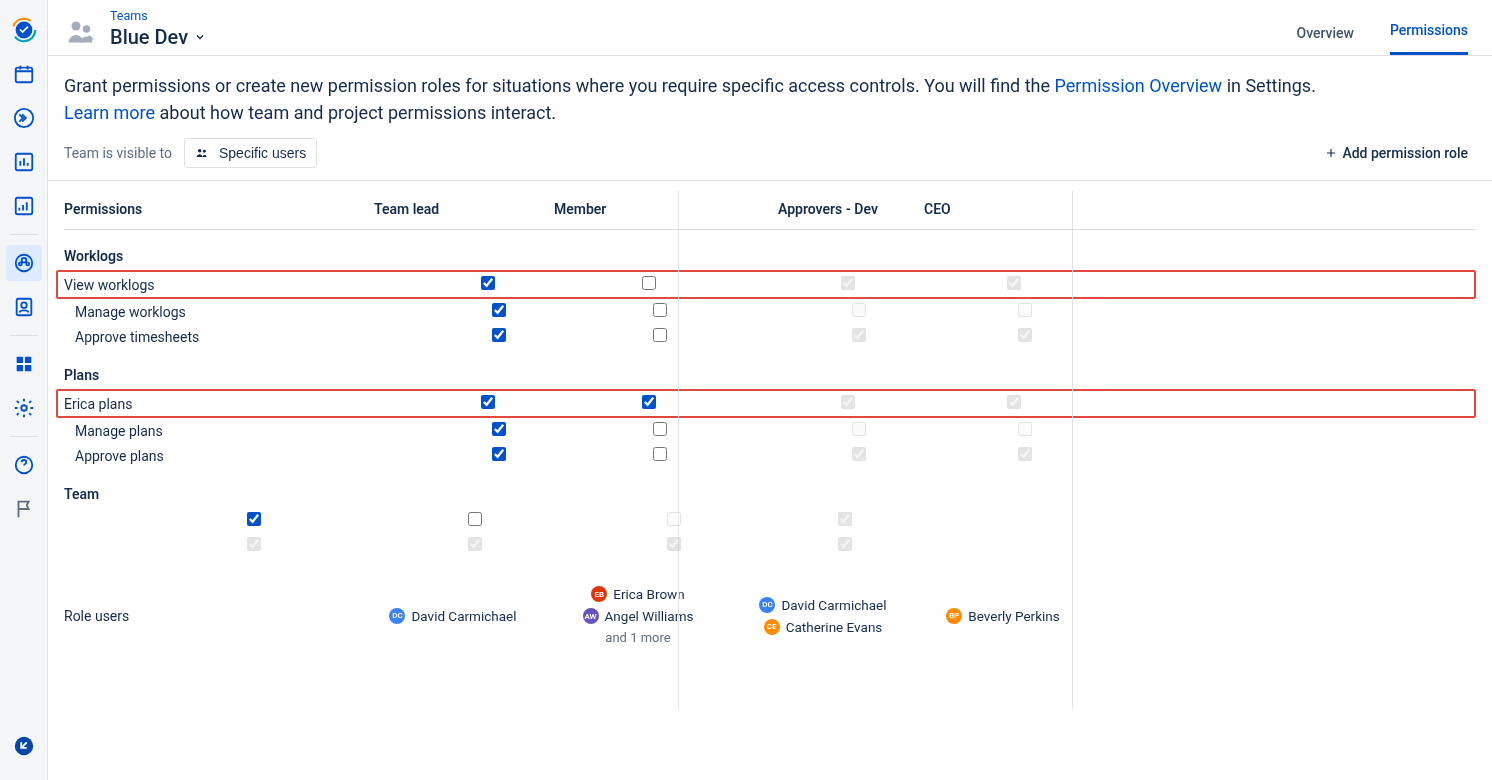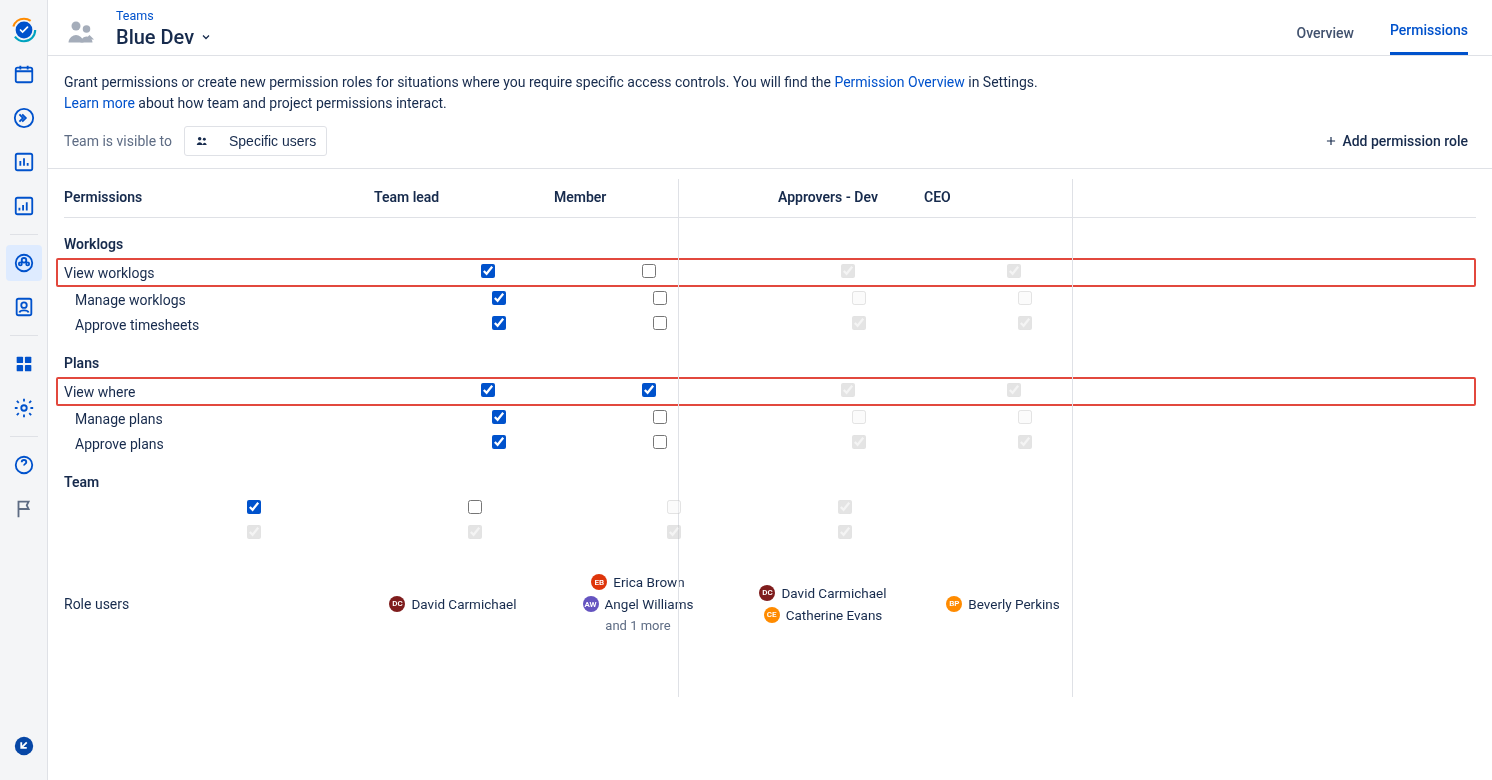--- a/index.html
+++ b/index.html
@@ -6,48 +6,48 @@
 body { font-family: -apple-system, BlinkMacSystemFont, "Segoe UI", Roboto, sans-serif; font-size: 14px; color: #172B4D; background: #fff; width: 1492px; height: 780px; overflow: hidden; }
 .layout { display: flex; height: 100%; }
 .sidebar { width: 48px; background: #f4f5f7; border-right: 1px solid #DFE1E6; display: flex; flex-direction: column; align-items: center; padding-top: 8px; position: relative; }
 .sidebar-item { width: 36px; height: 36px; display: flex; align-items: center; justify-content: center; margin: 4px 0; border-radius: 4px; cursor: pointer; color: #0052CC; }
 .sidebar-item.active { background: #DEEBFF; }
 .sidebar-divider { width: 28px; height: 1px; background: #DFE1E6; margin: 6px 0; }
 .sidebar-bottom { position: absolute; bottom: 12px; }
 .sidebar svg.ic { width: 22px; height: 22px; }
 .main { flex: 1; display: flex; flex-direction: column; overflow: auto; }
 .header { display: flex; align-items: center; justify-content: space-between; padding: 4px 24px 0 16px; border-bottom: 1px solid #DFE1E6; height: 56px; }
-.header-left { display: flex; align-items: center; gap: 16px; }
+.header-left { display: flex; align-items: center; gap: 10px; }
 .team-icon { width: 36px; height: 36px; color: #A5ADBA; margin-top: 4px; }
 .breadcrumb { font-size: 12.5px; color: #0052CC; cursor: pointer; line-height: 1; }
 .team-name { font-size: 20px; font-weight: 500; color: #172B4D; display: flex; align-items: center; gap: 6px; cursor: pointer; line-height: 1.2; margin-top: 2px; }
 .tabs { display: flex; gap: 36px; align-self: stretch; align-items: flex-end; }
 .tab { padding: 14px 0 14px; color: #42526E; cursor: pointer; font-size: 14px; font-weight: 500; }
 .tab.active { color: #0052CC; border-bottom: 3px solid #0052CC; }
-.description { padding: 16px 24px 4px 16px; color: #172B4D; font-size: 14px; line-height: 1.5; }
+.description { padding: 16px 24px 4px 16px; color: #172B4D; font-size: 18px; line-height: 1.5; }
 .description a { color: #0052CC; text-decoration: none; }
 .controls-row { display: flex; align-items: center; justify-content: space-between; padding: 8px 24px 12px 16px; border-bottom: 1px solid #DFE1E6; }
 .visibility { display: flex; align-items: center; gap: 12px; color: #5E6C84; font-size: 14px; }
-.users-btn { display: inline-flex; align-items: center; gap: 20px; border: 1px solid #DFE1E6; background: #fff; border-radius: 3px; padding: 6px 10px; font-size: 14px; color: #172B4D; cursor: pointer; font-weight: 500; }
+.users-btn { display: inline-flex; align-items: center; gap: 10px; border: 1px solid #DFE1E6; background: #fff; border-radius: 3px; padding: 6px 10px; font-size: 14px; color: #172B4D; cursor: pointer; font-weight: 500; }
 .add-role { display: inline-flex; align-items: center; gap: 4px; font-size: 14px; color: #172B4D; cursor: pointer; font-weight: 500; }
 .perm-table { padding: 12px 16px; }
 .perm-head, .perm-row, .users-row { display: grid; grid-template-columns: 310px 180px 190px 180px 180px; align-items: center; }
 .perm-head { border-bottom: 1px solid #DFE1E6; padding: 8px 0 12px; font-weight: 600; font-size: 14px; color: #172B4D; position: relative; }
 .perm-head .col-sep { position: absolute; left: 614px; top: -2px; bottom: -480px; width: 1px; background: #DFE1E6; pointer-events: none; }
 .perm-head .col-sep2 { position: absolute; left: 1008px; top: -2px; bottom: -480px; width: 1px; background: #DFE1E6; pointer-events: none; }
 .section-title { font-weight: 600; padding: 18px 0 6px; }
 .perm-row { padding: 4px 11px; font-size: 14px; color: #172B4D; }
 .perm-row.highlight { border: 2.5px solid #E2483D; border-radius: 2px; margin-left: -8px; padding-left: 6px; padding-right: 2px; }
 .cb { width: 14px; height: 14px; cursor: pointer; accent-color: #0052CC; }
 .cb:disabled { cursor: default; opacity: 0.6; }
 .users-row { padding-top: 28px; align-items: center; }
 .users-cell { display: flex; flex-direction: column; gap: 6px; align-items: center; padding-right: 22px; }
 .user-chip { display: flex; align-items: center; gap: 6px; font-size: 13.5px; color: #172B4D; white-space: nowrap; }
 .avatar { width: 16px; height: 16px; border-radius: 50%; font-size: 8px; color: #fff; display: inline-flex; align-items: center; justify-content: center; font-weight: 600; }
-.av-teal { background: #7f1d1d; }
+.av-teal { background: #3b82f6; }
 .av-red { background: #DE350B; }
 .av-purple { background: #6554C0; }
 .av-orange { background: #FF8B00; }
 .more-link { color: #5E6C84; font-size: 13px; cursor: pointer; }
 .col2 { text-align: center; padding-left: 48px; }
 .col3 { text-align: center; }
 .col4 { text-align: center; padding-left: 28px; }
 .col5 { text-align: center; }
 .head-col1 { }
 .head-col2 { padding-left: 0; }
@@ -230,21 +230,21 @@
         <div>Approve timesheets</div>
         <div class="col2"><input type="checkbox" class="cb" checked="" style=""></div>
         <div class="col3"><input type="checkbox" class="cb" style=""></div>
         <div class="col4"><input type="checkbox" class="cb" disabled="" checked="" style=""></div>
         <div class="col5"><input type="checkbox" class="cb" disabled="" checked="" style=""></div>
       </div>
 
       <div class="section-title">Plans</div>
 
       <div class="perm-row highlight">
-        <div>View where</div>
+        <div>Erica plans</div>
         <div class="col2"><input type="checkbox" class="cb" checked="" style=""></div>
         <div class="col3"><input type="checkbox" class="cb" checked="" style=""></div>
         <div class="col4"><input type="checkbox" class="cb" disabled="" checked="" style=""></div>
         <div class="col5"><input type="checkbox" class="cb" disabled="" checked="" style=""></div>
       </div>
       <div class="perm-row">
         <div>Manage plans</div>
         <div class="col2"><input type="checkbox" class="cb" checked="" style=""></div>
         <div class="col3"><input type="checkbox" class="cb" style=""></div>
         <div class="col4"><input type="checkbox" class="cb" disabled="" style=""></div>

